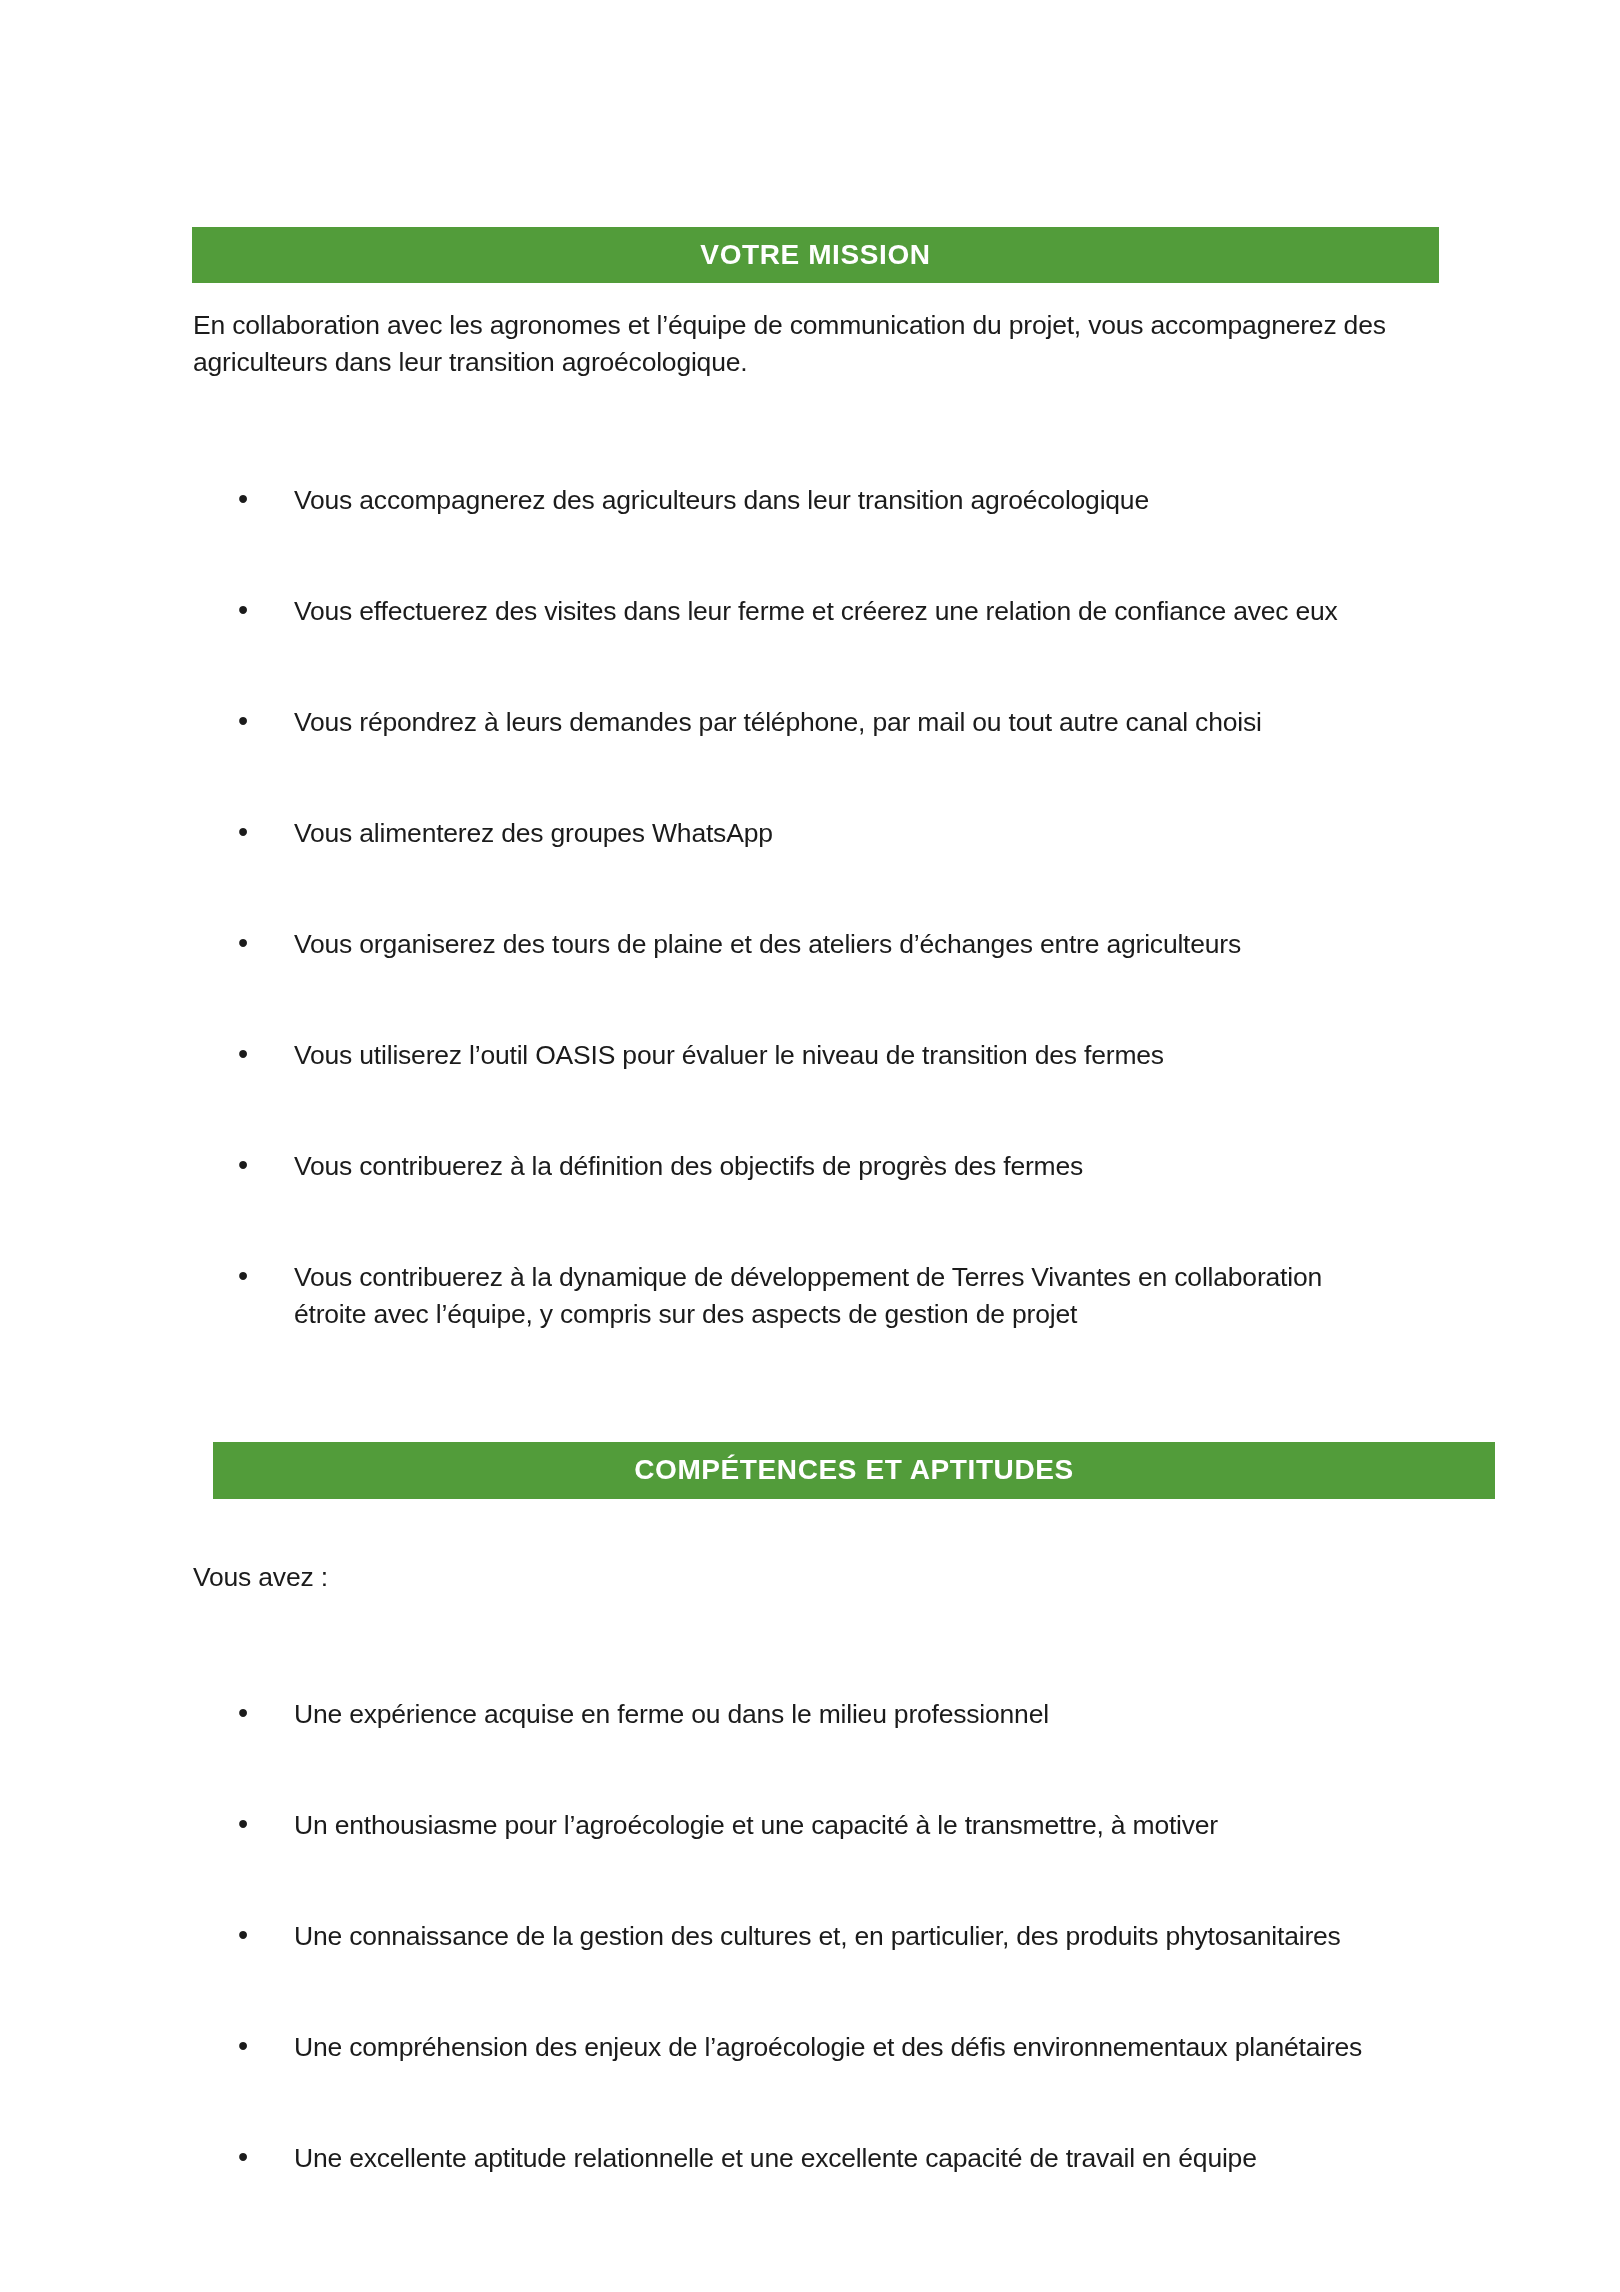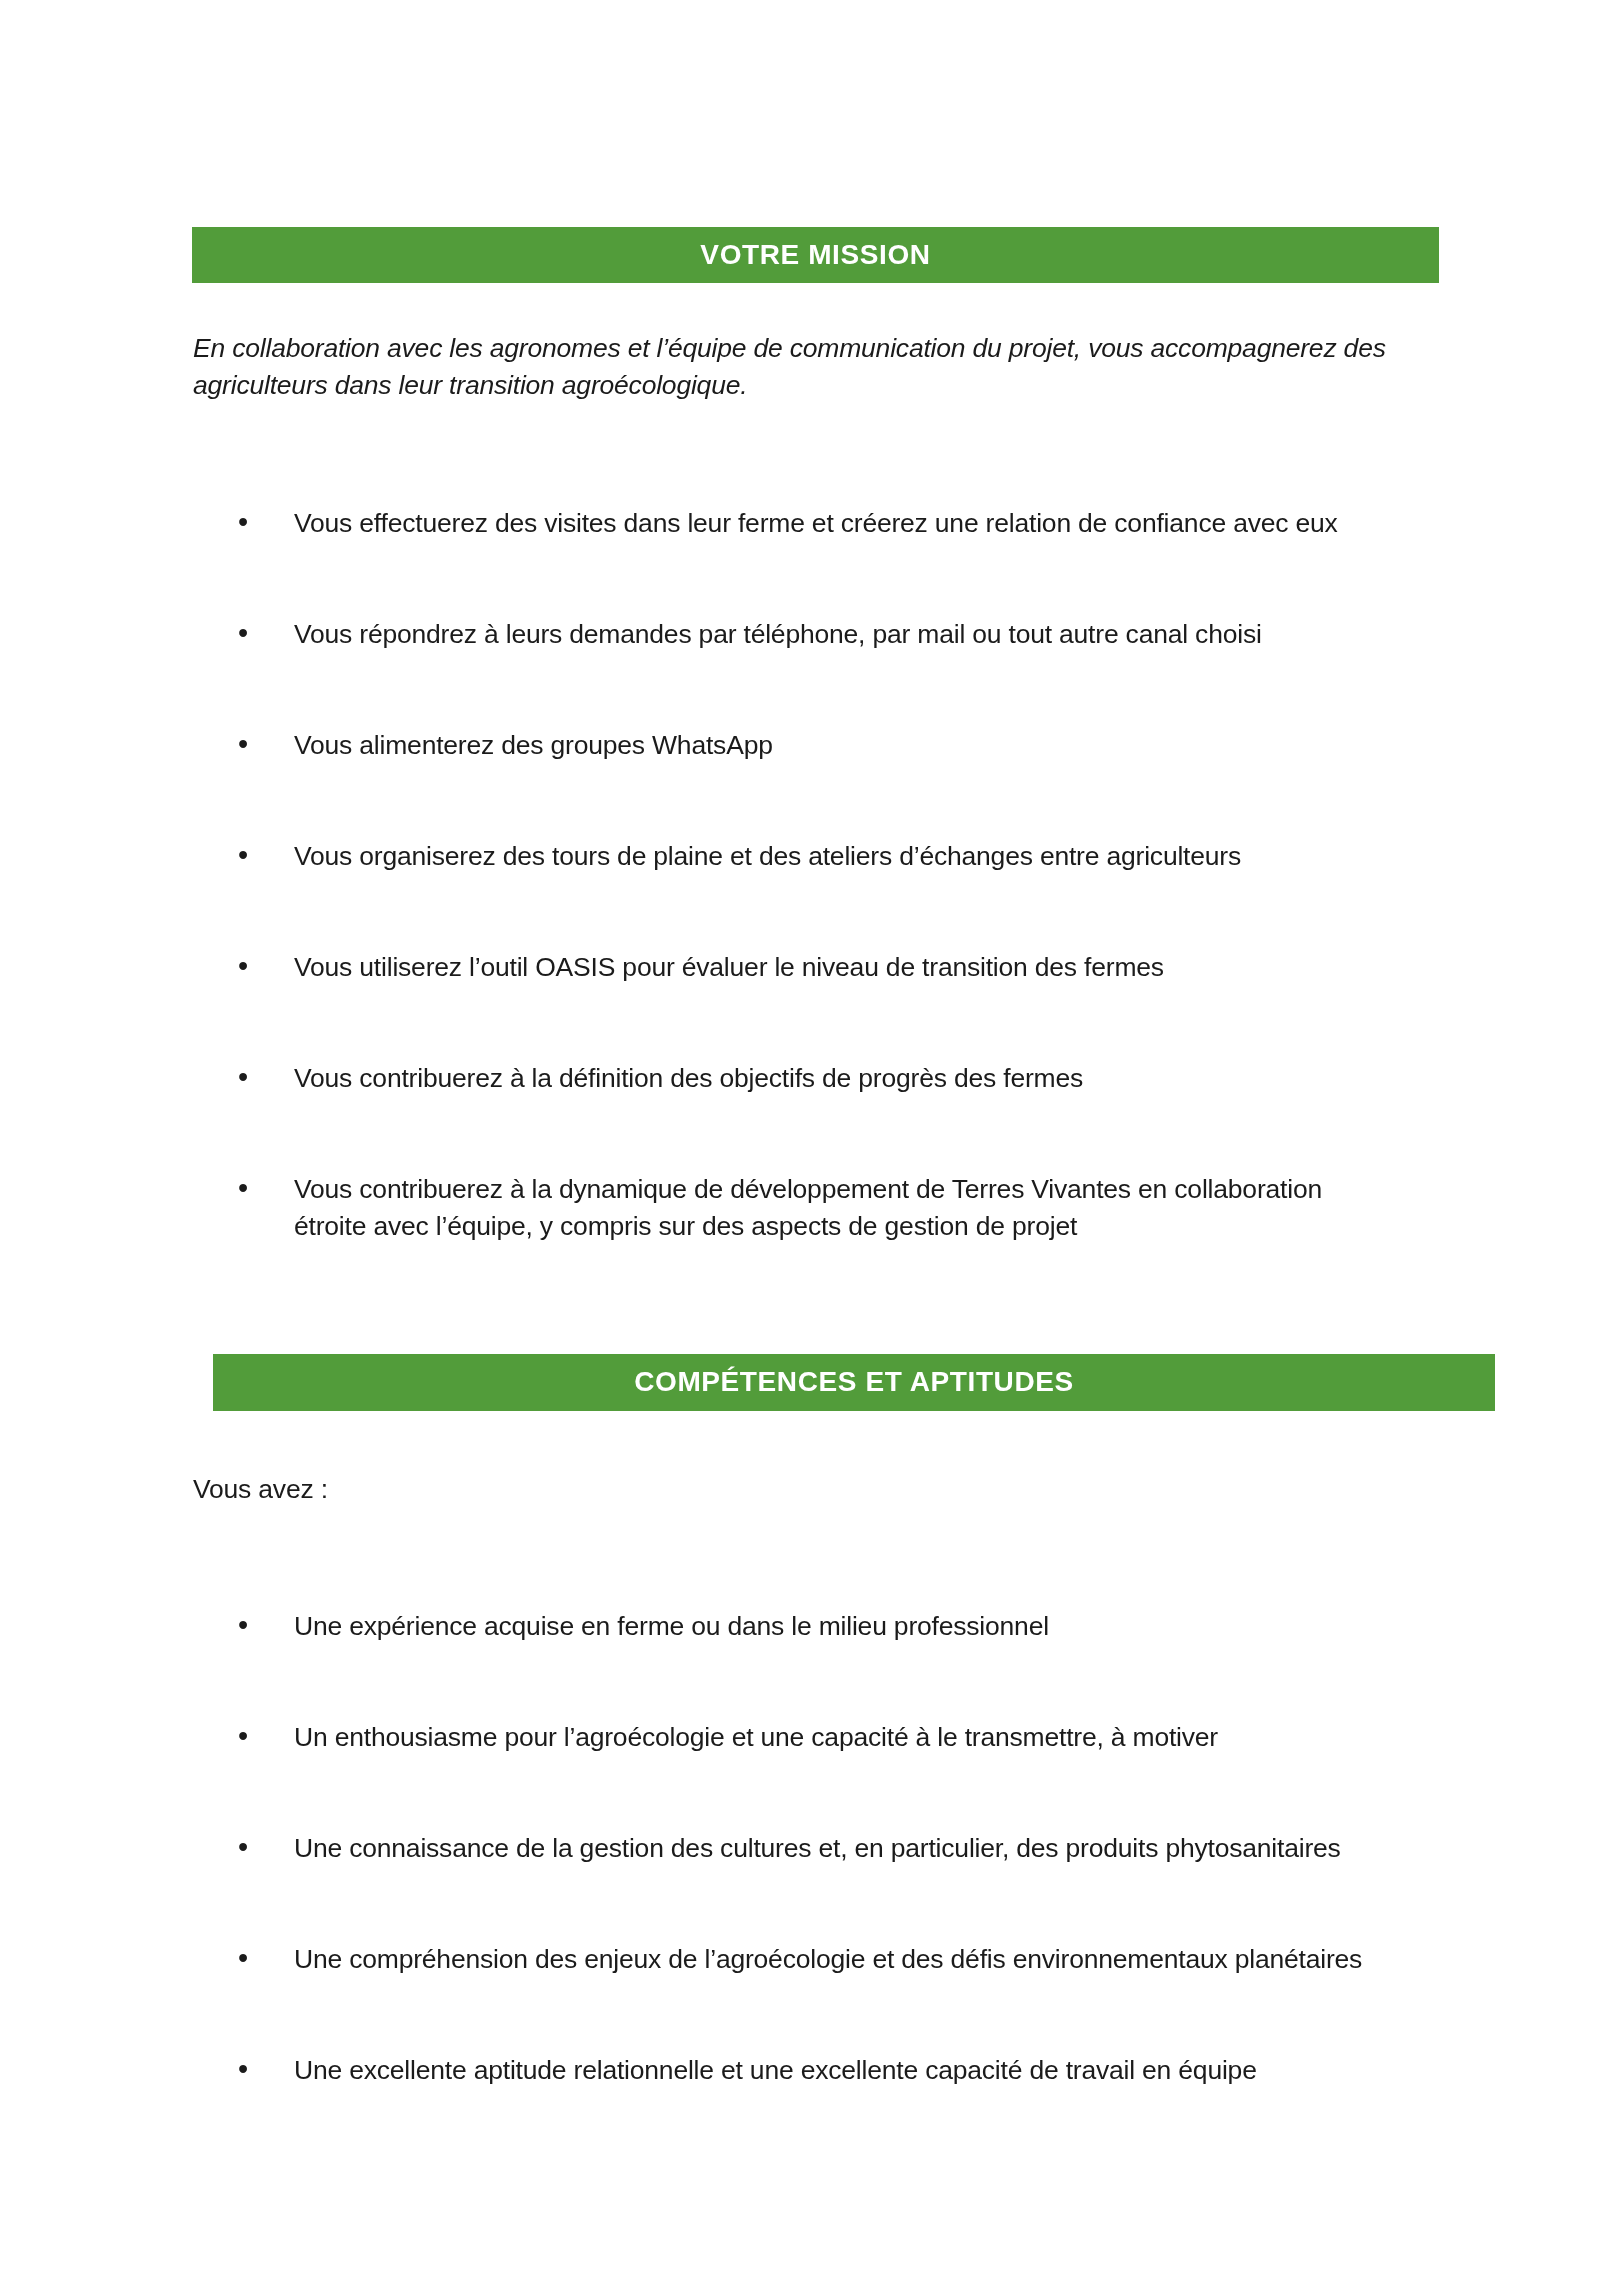--- a/index.html
+++ b/index.html
@@ -32,21 +32,21 @@
   .banner-2 { margin: 35px  0 0 213px; width: 1282px; height: 57px; }
 
   .para, .intro, ul.blist {
     margin-left: 193px;
     width: 1264px;
     font-size: 26.5px;
     line-height: 37px;
     letter-spacing: -0.2px;
     white-space: pre-wrap;
   }
-  .para-1 { margin-top: 47px; font-style: italic; }
+  .para-1 { margin-top: 24px; }
   .intro  { margin-top: 60px; }
 
   ul.blist { list-style: none; padding: 0; margin-top: 0; margin-bottom: 0; }
   .blist-1 { margin-top: 43px; }
   .blist-2 { margin-top: 53px; }
   ul.blist li {
     position: relative;
     padding-left: 101px;
   }
   ul.blist li::before {
@@ -61,20 +61,21 @@
 <body>
 
 <div class="page">
 
   <div class="banner banner-1">
     <span>VOTRE MISSION</span>
   </div>
   <p class="para para-1">En collaboration avec les agronomes et l’équipe de communication du projet, vous accompagnerez des
 agriculteurs dans leur transition agroécologique.</p>
   <ul class="blist blist-1">
+    <li>Vous accompagnerez des agriculteurs dans leur transition agroécologique</li>
     <li>Vous effectuerez des visites dans leur ferme et créerez une relation de confiance avec eux</li>
     <li>Vous répondrez à leurs demandes par téléphone, par mail ou tout autre canal choisi</li>
     <li>Vous alimenterez des groupes WhatsApp</li>
     <li>Vous organiserez des tours de plaine et des ateliers d’échanges entre agriculteurs</li>
     <li>Vous utiliserez l’outil OASIS pour évaluer le niveau de transition des fermes</li>
     <li>Vous contribuerez à la définition des objectifs de progrès des fermes</li>
     <li>Vous contribuerez à la dynamique de développement de Terres Vivantes en collaboration
 étroite avec l’équipe, y compris sur des aspects de gestion de projet</li>
   </ul>
 

